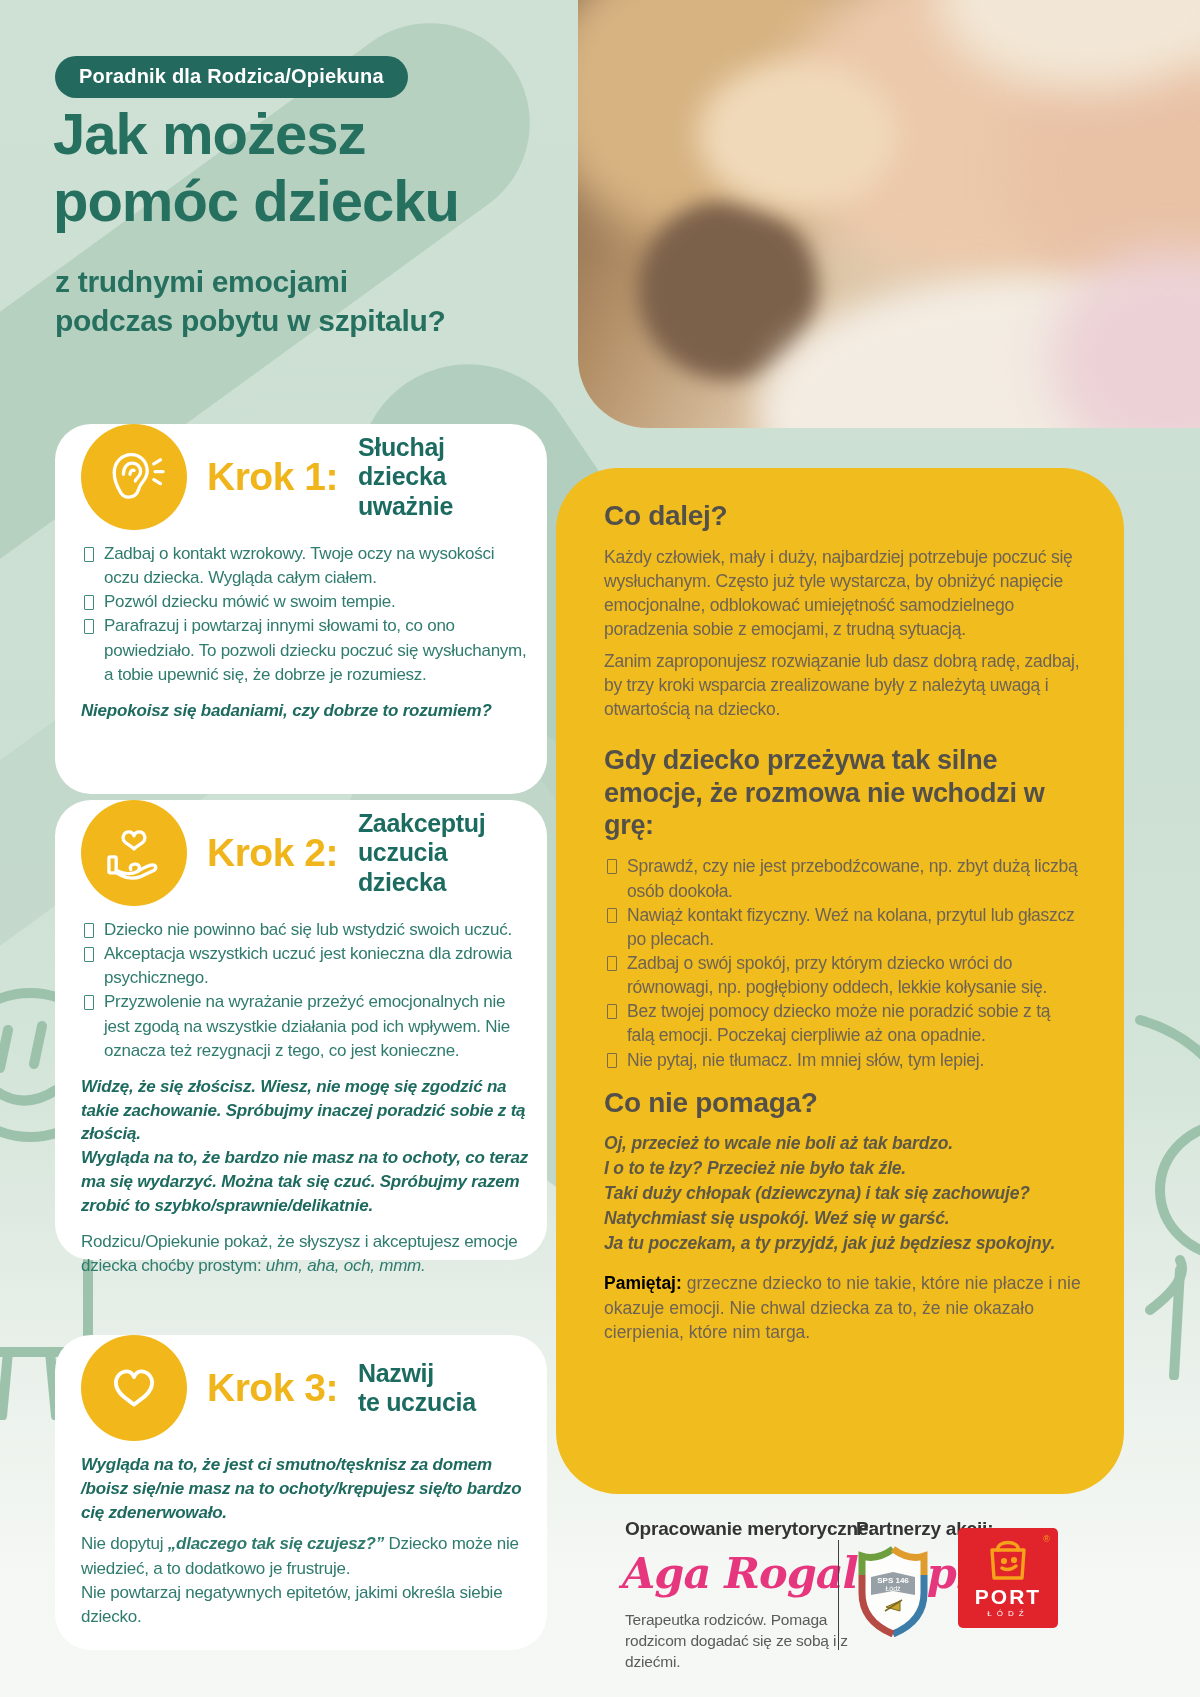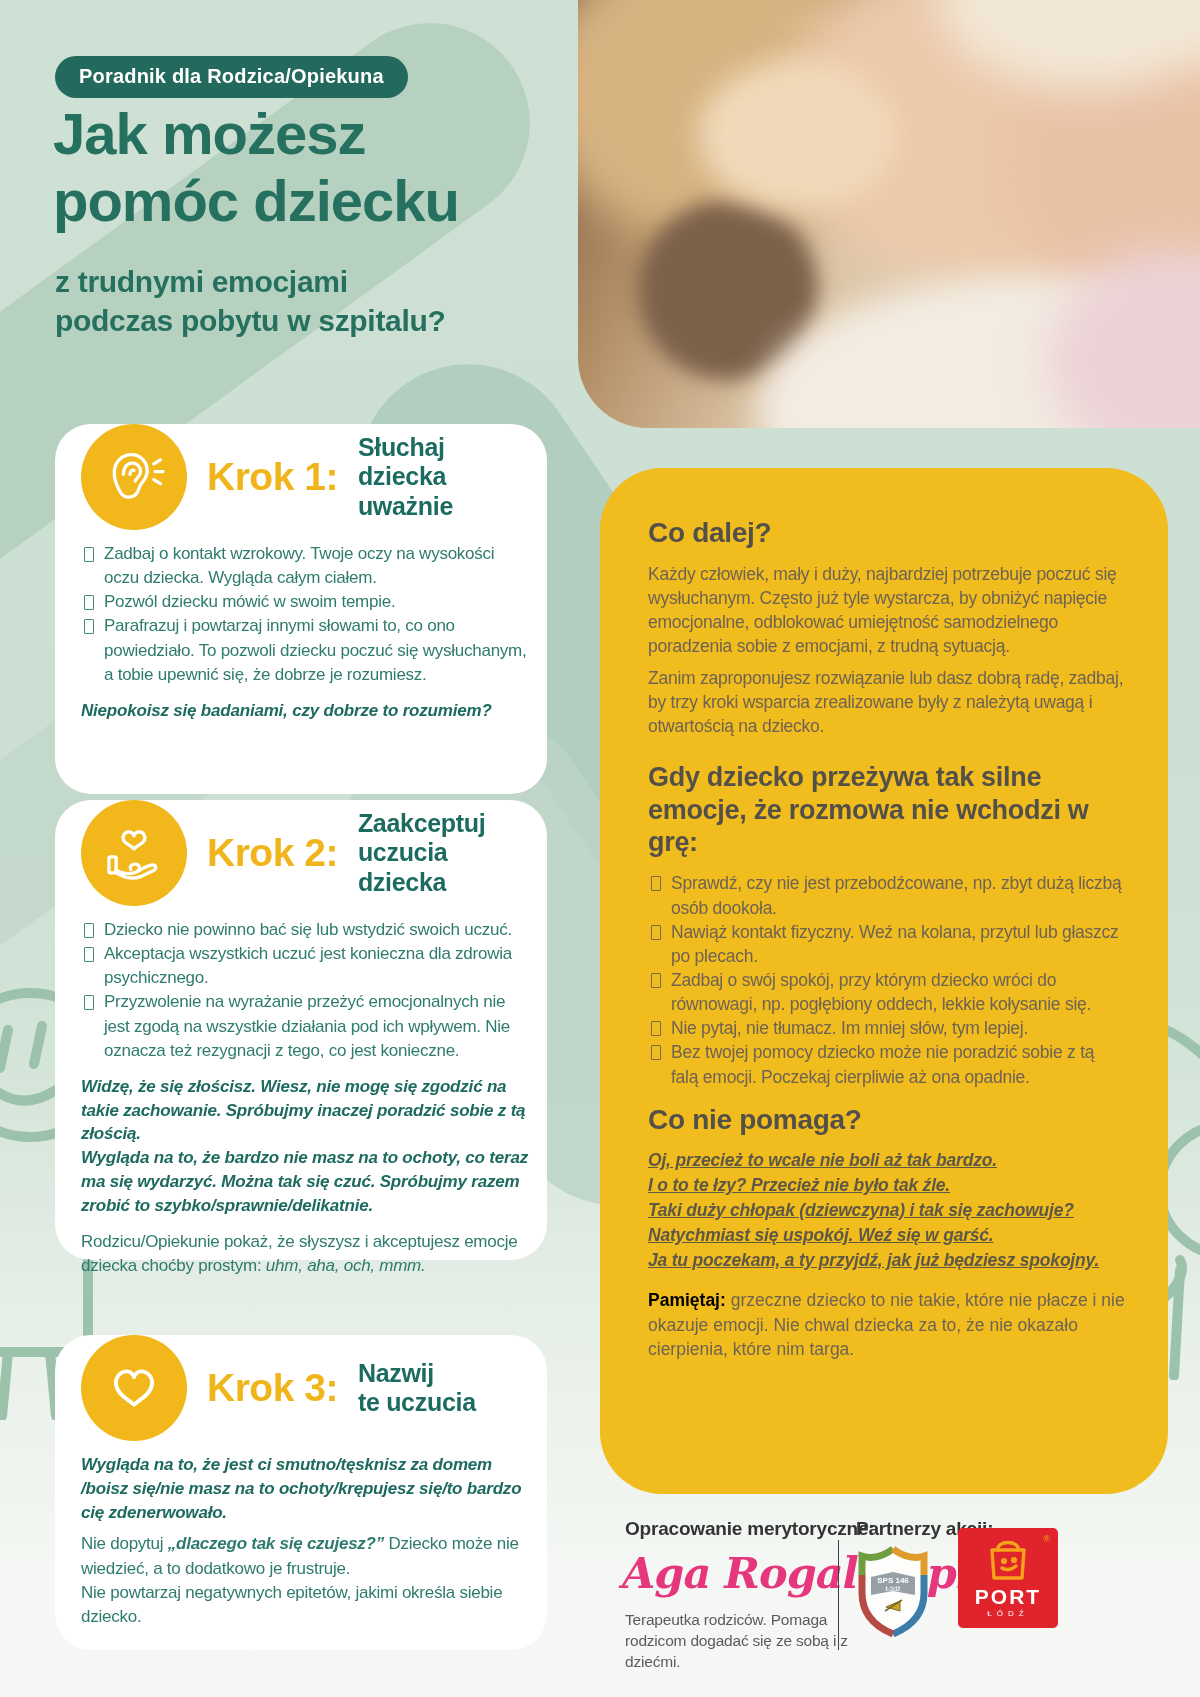--- a/index.html
+++ b/index.html
@@ -39,29 +39,29 @@
   .step-label { font-size:39px; font-weight:bold; color:#f1b51c; white-space:nowrap; letter-spacing:-.5px; }
   .step-heading { font-size:25px; font-weight:bold; color:#1c6b60; line-height:1.18; white-space:pre-line; letter-spacing:-.3px; }
   .body-txt { font-size:17px; line-height:1.42; color:#2f7b6e; letter-spacing:-.25px; }
   ul.blist { list-style:none; margin:0 0 12px 0; padding:0; }
   .tli { position:relative; padding-left:23px; margin:0; }
   .tli::before { content:""; position:absolute; left:3px; top:5px; width:8px; height:13px;
     border:1.4px solid currentColor; border-radius:1px; opacity:.9; }
   .quote { font-style:italic; font-weight:bold; color:#1d6a5f; font-size:17px; line-height:1.4; letter-spacing:-.2px; }
   .mt8{margin-top:8px;} .mt12{margin-top:12px;}
   
-  .panel { position:absolute; z-index:3; left:600px; top:468px; width:568px; height:1026px;
-    background:#f1bc1e; border-radius:62px; box-sizing:border-box; padding:48px 42px 30px 48px;
+  .panel { position:absolute; z-index:3; left:556px; top:468px; width:568px; height:1026px;
+    background:#f1bc1e; border-radius:62px; box-sizing:border-box; padding:31px 42px 30px 48px;
     color:#6f6353; overflow:hidden; }
   .panel h3 { margin:0 0 12px 0; font-size:28px; font-weight:bold; color:#53504a; letter-spacing:-.3px; line-height:1.2; }
   .panel .h2 { margin:22px 0 12px 0; font-size:27px; font-weight:bold; color:#53504a; line-height:1.22; letter-spacing:-.3px; }
   .panel p { margin:0; font-size:17.5px; line-height:1.38; letter-spacing:-.25px; }
   .panel ul.blist { color:#6f6353; margin:0 0 14px 0; }
   .panel .tli { font-size:17.5px; line-height:1.38; letter-spacing:-.25px; }
-  .pq { font-style:italic; font-weight:bold; color:#5f5844; font-size:17.5px; line-height:1.42; letter-spacing:-.2px;text-decoration:underline; }
+  .pq { font-style:italic; font-weight:bold; color:#5f5844; font-size:17.5px; line-height:1.42; letter-spacing:-.2px; }
   .remember { margin-top:16px; font-size:17.5px; line-height:1.4; }
   .remember b { color:#000000; }
   
   .f-abs { position:absolute; z-index:3; }
   .credit-label,.partners-label { font-size:19px; font-weight:bold; color:#333; letter-spacing:-.2px; }
   .aga-logo { font-family:"DejaVu Serif","Liberation Serif",serif; font-style:italic; font-weight:bold;
     color:#e6377e; font-size:43px; letter-spacing:-1px; }
   .tagline { font-size:15.5px; color:#5b5b5b; line-height:1.35; width:255px; letter-spacing:-.2px; }
   .v-divider { position:absolute; z-index:3; left:838px; top:1540px; height:110px; border-left:1.6px solid #3f3f3f; }
   .port { position:absolute; z-index:3; left:958px; top:1528px; width:100px; height:100px; background:#e1242c;
@@ -192,22 +192,22 @@
 
   <aside class="panel">
     <h3>Co dalej?</h3>
     <p>Każdy człowiek, mały i duży, najbardziej potrzebuje poczuć się wysłuchanym. Często już tyle wystarcza, by obniżyć napięcie emocjonalne, odblokować umiejętność samodzielnego poradzenia sobie z emocjami, z trudną sytuacją.</p>
     <p style="margin-top:8px;">Zanim zaproponujesz rozwiązanie lub dasz dobrą radę, zadbaj, by trzy kroki wsparcia zrealizowane były z należytą uwagą i otwartością na dziecko.</p>
     <div class="h2">Gdy dziecko przeżywa tak silne emocje, że rozmowa nie wchodzi w grę:</div>
     <ul class="blist">
       <li class="tli">Sprawdź, czy nie jest przebodźcowane, np. zbyt dużą liczbą osób dookoła.</li>
       <li class="tli">Nawiąż kontakt fizyczny. Weź na kolana, przytul lub głaszcz po plecach.</li>
       <li class="tli">Zadbaj o swój spokój, przy którym dziecko wróci do równowagi, np. pogłębiony oddech, lekkie kołysanie się.</li>
+      <li class="tli">Bez twojej pomocy dziecko może nie poradzić sobie z tą falą emocji. Poczekaj cierpliwie aż ona opadnie.</li>
       <li class="tli">Nie pytaj, nie tłumacz. Im mniej słów, tym lepiej.</li>
-      <li class="tli">Bez twojej pomocy dziecko może nie poradzić sobie z tą falą emocji. Poczekaj cierpliwie aż ona opadnie.</li>
     </ul>
     <h3 style="margin-top:14px;">Co nie pomaga?</h3>
     <div>
       <div class="pq">Oj, przecież to wcale nie boli aż tak bardzo.</div>
       <div class="pq">I o to te łzy? Przecież nie było tak źle.</div>
       <div class="pq">Taki duży chłopak (dziewczyna) i tak się zachowuje?</div>
       <div class="pq">Natychmiast się uspokój. Weź się w garść.</div>
       <div class="pq">Ja tu poczekam, a ty przyjdź, jak już będziesz spokojny.</div>
     </div>
     <div class="remember">

